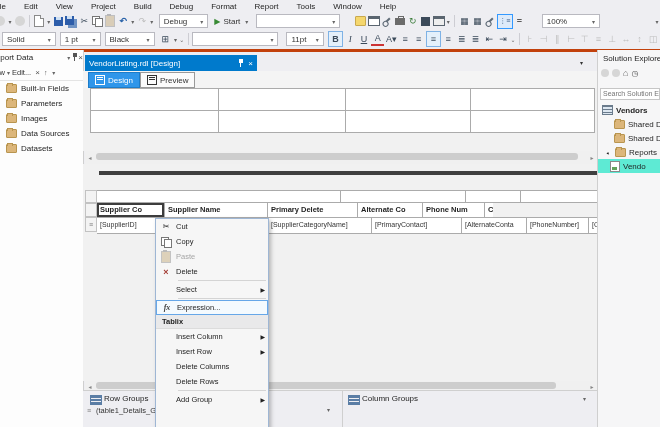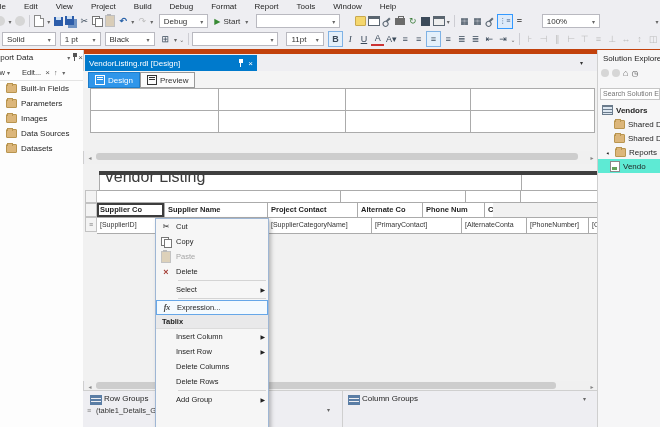--- a/index.html
+++ b/index.html
@@ -9,21 +9,21 @@
   .nw{white-space:nowrap;}
 
   
   #menubar{left:0;top:0;width:660px;height:13px;display:flex;align-items:center;font-size:8px;}
   .mi{padding:0 9px;line-height:13px;}
   .mi:first-child{margin-left:-16px;}
 
   
   #tb1{left:0;top:13px;width:660px;height:16px;display:flex;align-items:center;font-size:9px;}
   #tb2{left:0;top:29px;width:660px;height:20px;display:flex;align-items:center;font-size:9px;
-       border-bottom:5px solid #c2410c;}
+       border-bottom:3px solid #c2410c;}
   .ti{display:inline-flex;align-items:center;justify-content:center;width:15px;height:14px;color:#3b4a5a;}
   .dd{font-size:6px;color:#666;width:7px;text-align:center;}
   .sep{width:1px;height:12px;background:#cdcdd3;margin:0 3px;}
   .combo{display:inline-flex;align-items:center;justify-content:space-between;height:14px;
          background:#fff;border:1px solid #b9b9c0;font-size:8px;color:#333;padding:0 2px 0 4px;box-sizing:border-box;}
   .combo .dd{margin-left:3px;}
   .circ{width:10px;height:10px;border-radius:50%;background:#d6d6d6;display:inline-block;}
   .floppy{width:9px;height:9px;background:#2d5daa;position:relative;display:inline-block;}
   .floppy::after{content:"";position:absolute;left:2px;top:0;width:5px;height:3px;background:#cfe0f2;}
   .floppy2{box-shadow:3px 3px 0 #6f93c4;}
@@ -272,21 +272,21 @@
   <div id="reportDataPanel" class="abs">
     <div class="pd-title">
       <span class="t nw">Report Data</span>
       <span style="margin-left:auto" class="dd">▾</span>
       <span class="pin"></span>
       <span class="x">×</span>
     </div>
     <div class="pd-tools">
       <span class="nw" style="margin-left:-10px">New</span>
       <span class="dd">▾</span>
-      <span class="nw" style="margin-left:10px">Edit...</span>
+      <span class="nw" style="margin-left:0">Edit...</span>
       <span class="x" style="margin-left:4px">×</span>
       <span style="margin-left:4px;font-size:7px;color:#555">↑</span>
       <span class="dd" style="margin-left:3px">▾</span>
     </div>
     <div class="tree-row">
       <span class="folder"></span>
       <span class="nw">Built-in Fields</span>
       </div>
     <div class="tree-row">
       <span class="folder"></span>
@@ -333,38 +333,34 @@
 
   <div class="hscroll" style="left:85px;top:151px;width:512px;height:13px">
     <span class="sarrow">◂</span>
     <div class="hthumb" style="left:11px;width:482px"></div>
     <span class="sarrow" style="margin-left:auto">▸</span>
   </div>
 
   <div class="abs surface" style="left:83px;top:164px;width:514px;height:217px"></div>
 
   <div class="abs" style="left:99px;top:171px;width:498px;height:4px;background:#3f3f3f"></div>
-  <div class="abs" style="left:99px;top:175px;width:498px;height:15px;background:#fff;overflow:hidden;border-left:1px solid #ababab">
-    <div style="font-size:16px;color:#3c3c3c;margin:-7px 0 0 4px" class="nw">Vendor Listing</div>
-    <div class="abs gridline" style="left:421px;top:0;width:1px;height:15px"></div>
-  </div>
   <div class="abs" style="left:97px;top:190px;width:500px;height:13px;background:#fff;border-top:1px solid #ababab;border-bottom:1px solid #ababab;box-sizing:border-box">
     <div class="abs gridline" style="left:243px;top:0;width:1px;height:11px"></div>
     <div class="abs gridline" style="left:368px;top:0;width:1px;height:11px"></div>
     <div class="abs gridline" style="left:423px;top:0;width:1px;height:11px"></div>
   </div>
 
   <div class="gut" style="top:190px;height:13px"></div>
   <div class="gut" style="top:203px;height:14px"></div>
   <div class="gut" style="top:217px;height:15px">≡</div>
 
   <div class="cellrow" style="left:97px;top:203px;height:14px">
     <div class="hcell" style="width:68px;box-shadow:inset 0 0 0 2px #3c3c3c">Supplier Co</div>
     <div class="hcell" style="width:103px">Supplier Name</div>
-    <div class="hcell" style="width:90px">Project Contact</div>
+    <div class="hcell" style="width:90px">Primary Delete</div>
     <div class="hcell" style="width:65px">Alternate Co</div>
     <div class="hcell" style="width:62px">Phone Num</div>
     <div class="hcell" style="width:8px;border-right:none">C</div>
   </div>
 
   <div class="cellrow" style="left:97px;top:217px;height:15px;border-top:1px solid #ababab;border-bottom:1px solid #ababab">
     <div class="vcell" style="width:68px">[SupplierID]</div>
     <div class="vcell" style="width:103px"></div>
     <div class="vcell" style="width:104px">[SupplierCategoryName]</div>
     <div class="vcell" style="width:90px">[PrimaryContact]</div>

